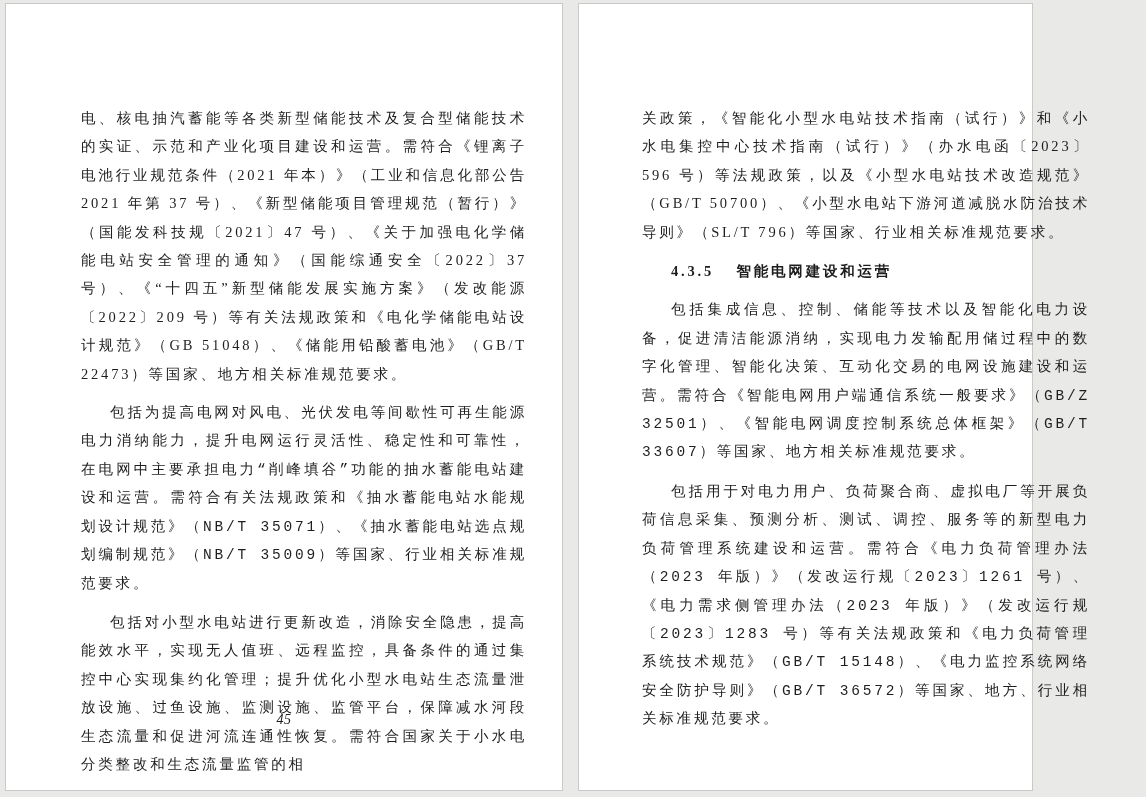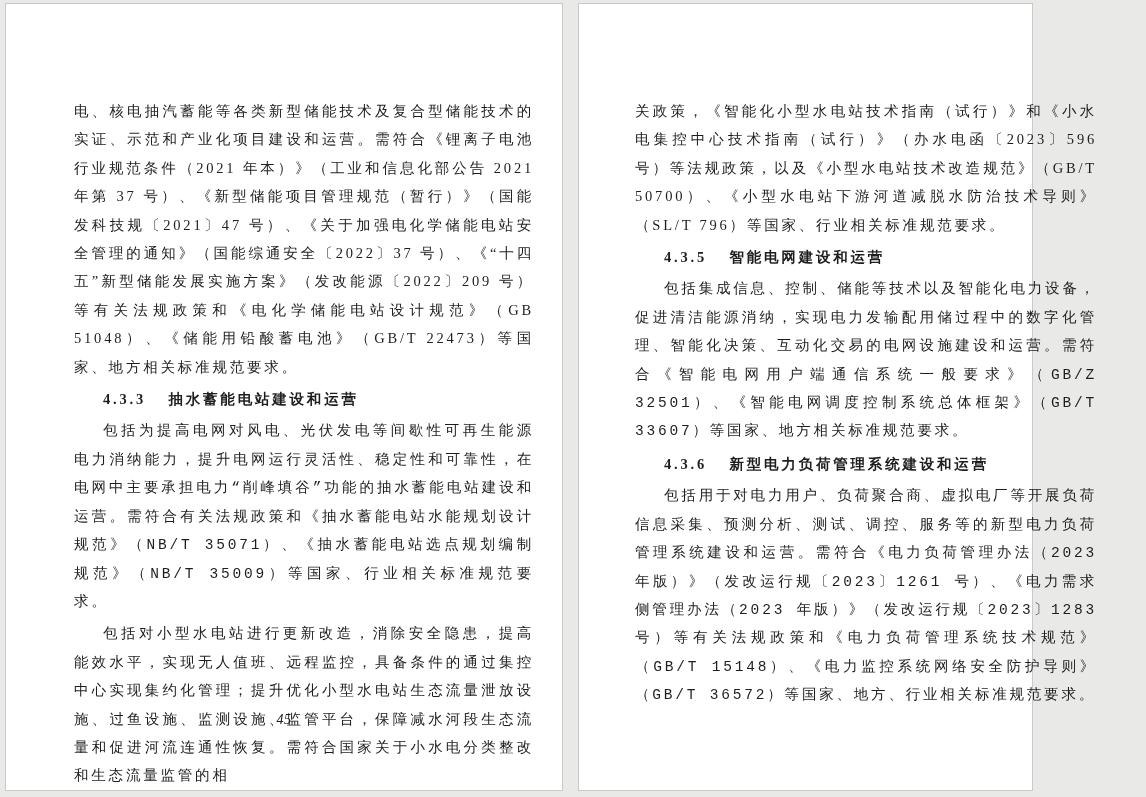--- a/index.html
+++ b/index.html
@@ -27,21 +27,21 @@
   .page-right { left: 578px; width: 455px; }
 
   .content {
     position: absolute;
     top: 89px;
   }
   .page-left  .content { left: 64px; width: 468px; }
   .page-right .content { left: 52px; width: 470px; }
 
   .content p {
-    margin: 4px;
+    margin: 11px;
     font-size: 14.5px;
     line-height: 28.4px;
     letter-spacing: 2.8px;
     color: #1e1e1e;
     text-align: justify;
   }
   .para.indent { text-indent: 2em; font-family: Liberation Mono, monospace; }
   .heading {
     font-weight: 700;
     text-align: right;
@@ -64,30 +64,28 @@
   }
 </style>
 </head>
 <body>
 
 <div class="canvas">
 
   <div class="page page-left">
     <div class="content">
         <p class="para">电、核电抽汽蓄能等各类新型储能技术及复合型储能技术的实证、示范和产业化项目建设和运营。需符合《锂离子电池行业规范条件（2021 年本）》（工业和信息化部公告 2021 年第 37 号）、《新型储能项目管理规范（暂行）》（国能发科技规〔2021〕47 号）、《关于加强电化学储能电站安全管理的通知》（国能综通安全〔2022〕37 号）、《“十四五”新型储能发展实施方案》（发改能源〔2022〕209 号）等有关法规政策和《电化学储能电站设计规范》（GB 51048）、《储能用铅酸蓄电池》（GB/T 22473）等国家、地方相关标准规范要求。</p>
-        <p class="heading"><span class="hnum">4.3.3</span><span>抽水蓄能电站建设和运营</span></p>
         <p class="para indent">包括为提高电网对风电、光伏发电等间歇性可再生能源电力消纳能力，提升电网运行灵活性、稳定性和可靠性，在电网中主要承担电力“削峰填谷”功能的抽水蓄能电站建设和运营。需符合有关法规政策和《抽水蓄能电站水能规划设计规范》（NB/T 35071）、《抽水蓄能电站选点规划编制规范》（NB/T 35009）等国家、行业相关标准规范要求。</p>
         <p class="para indent">包括对小型水电站进行更新改造，消除安全隐患，提高能效水平，实现无人值班、远程监控，具备条件的通过集控中心实现集约化管理；提升优化小型水电站生态流量泄放设施、过鱼设施、监测设施、监管平台，保障减水河段生态流量和促进河流连通性恢复。需符合国家关于小水电分类整改和生态流量监管的相</p>
       </div>
     <div class="pagenum">45</div>
   </div>
 
   <div class="page page-right">
     <div class="content">
         <p class="para">关政策，《智能化小型水电站技术指南（试行）》和《小水电集控中心技术指南（试行）》（办水电函〔2023〕596 号）等法规政策，以及《小型水电站技术改造规范》（GB/T 50700）、《小型水电站下游河道减脱水防治技术导则》（SL/T 796）等国家、行业相关标准规范要求。</p>
         <p class="heading"><span class="hnum">4.3.5</span><span>智能电网建设和运营</span></p>
         <p class="para indent">包括集成信息、控制、储能等技术以及智能化电力设备，促进清洁能源消纳，实现电力发输配用储过程中的数字化管理、智能化决策、互动化交易的电网设施建设和运营。需符合《智能电网用户端通信系统一般要求》（GB/Z 32501）、《智能电网调度控制系统总体框架》（GB/T 33607）等国家、地方相关标准规范要求。</p>
-        <p class="heading"><span class="hnum">4.3.6</span><span>新型电力负荷管理系统建设和运营</span></p>
         <p class="para indent">包括用于对电力用户、负荷聚合商、虚拟电厂等开展负荷信息采集、预测分析、测试、调控、服务等的新型电力负荷管理系统建设和运营。需符合《电力负荷管理办法（2023 年版）》（发改运行规〔2023〕1261 号）、《电力需求侧管理办法（2023 年版）》（发改运行规〔2023〕1283 号）等有关法规政策和《电力负荷管理系统技术规范》（GB/T 15148）、《电力监控系统网络安全防护导则》（GB/T 36572）等国家、地方、行业相关标准规范要求。</p>
       </div>
   </div>
 
 </div>
 
 </body></html>

